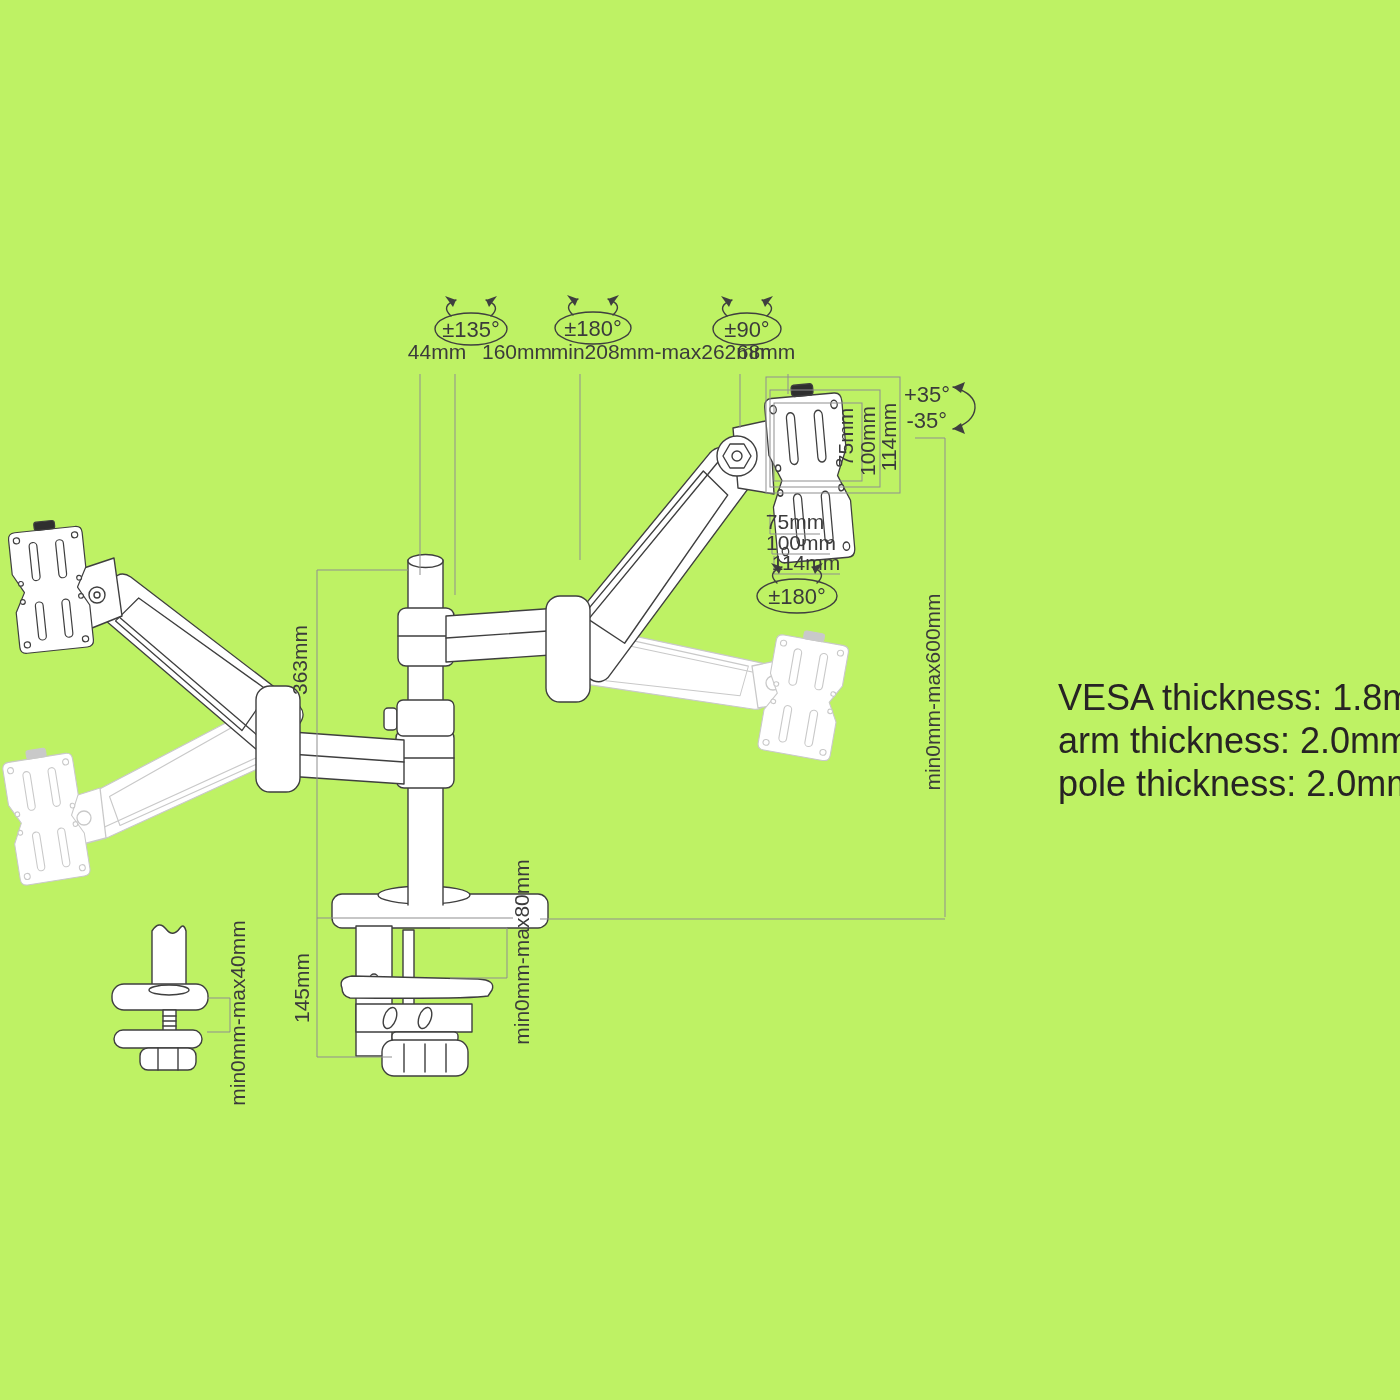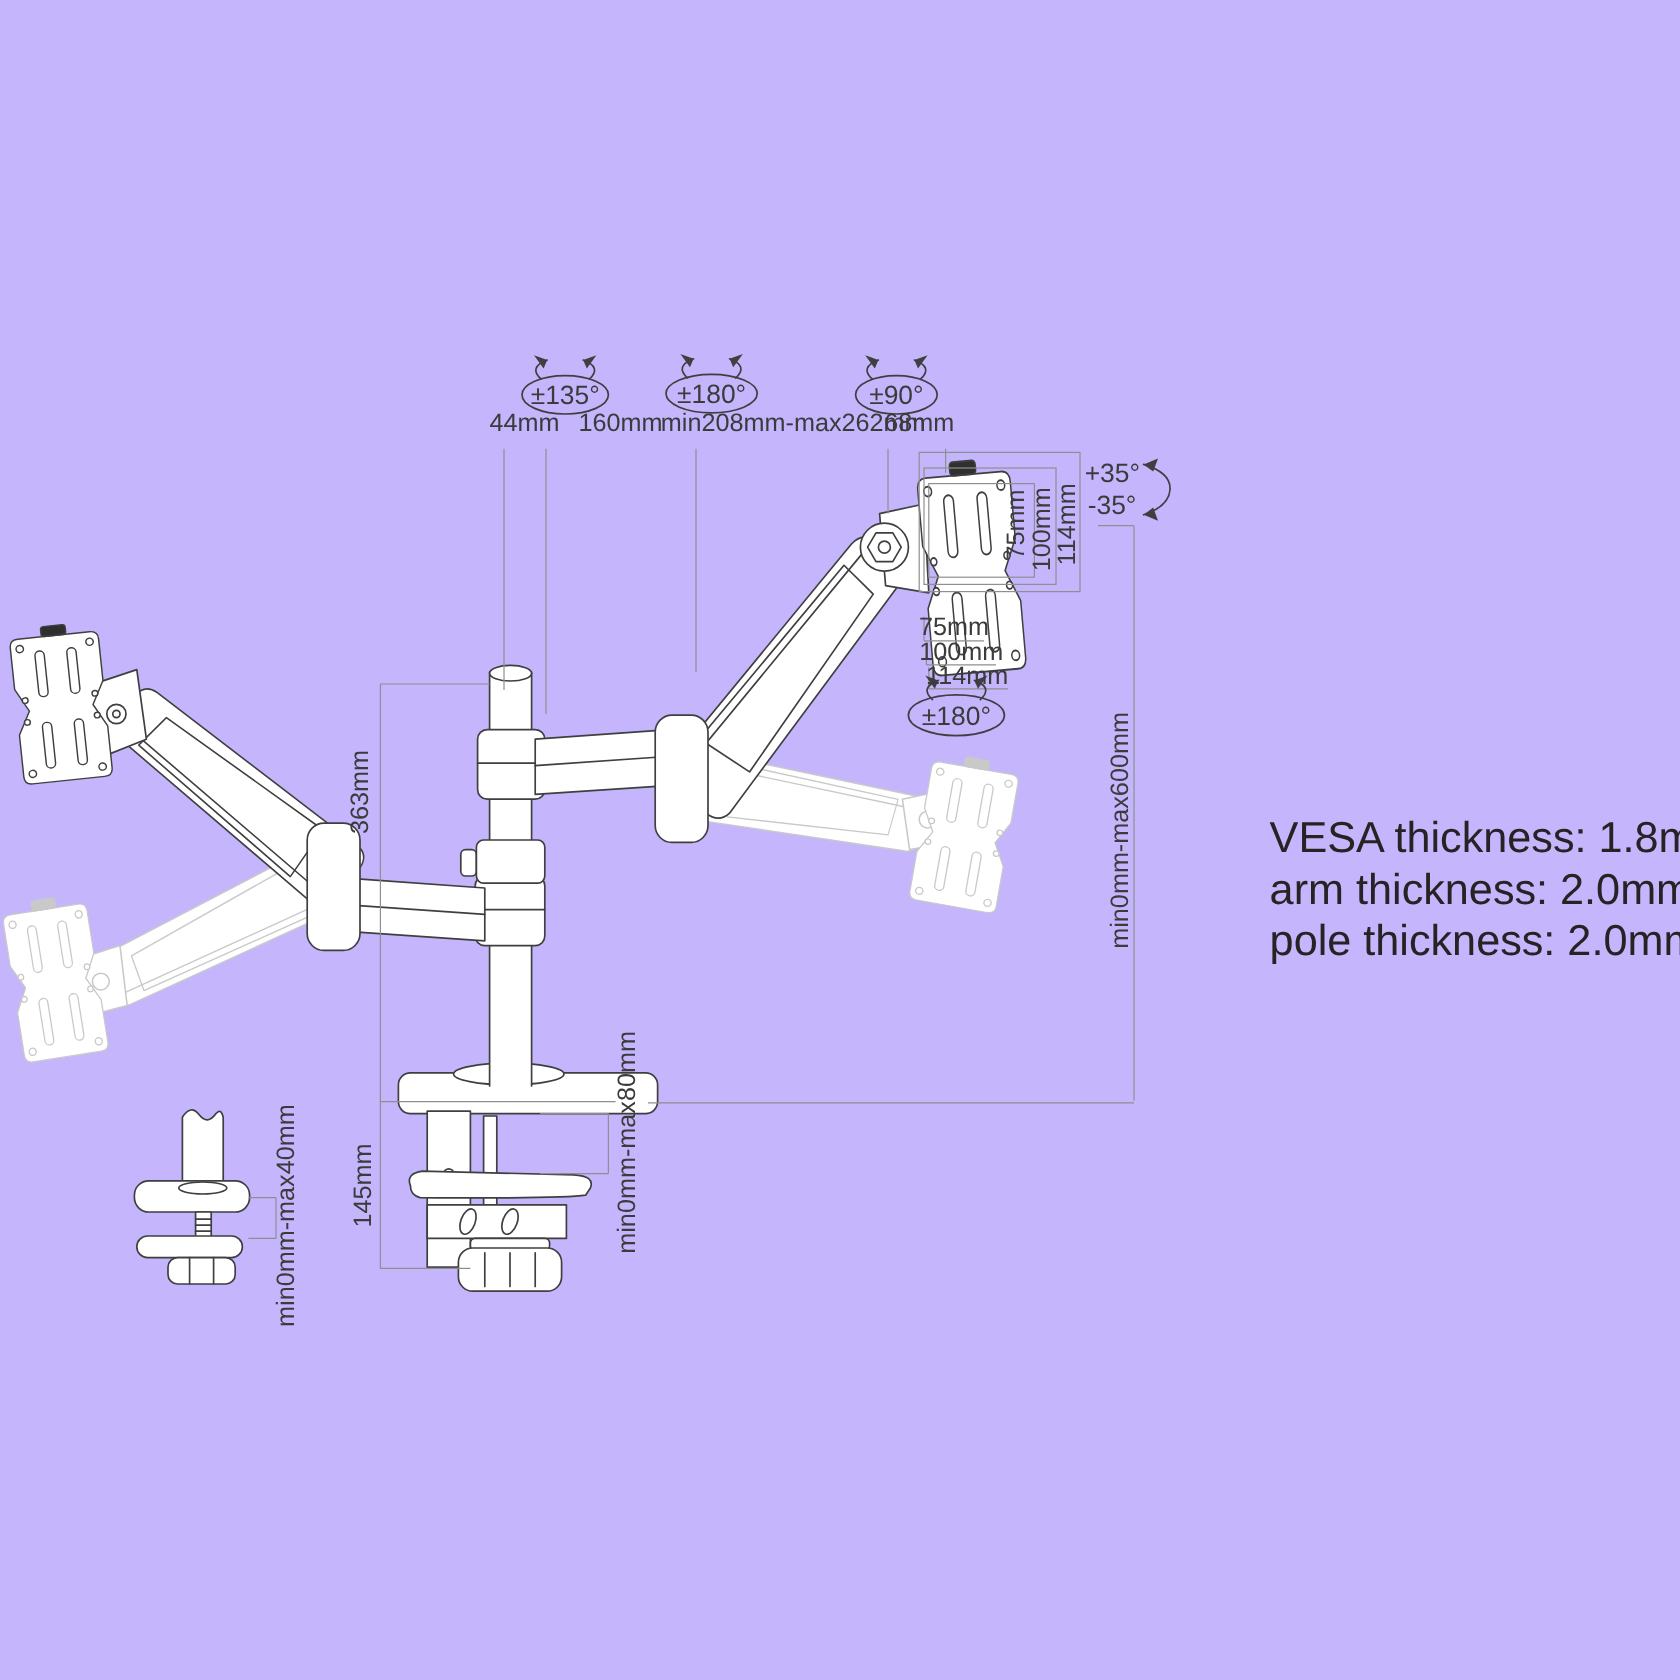--- a/index.html
+++ b/index.html
@@ -1,16 +1,16 @@
 <!DOCTYPE html>
 <html><head>
 <meta charset="utf-8">
 <style>
   html,body{margin:0;padding:0;background:#ffffff;}
-  #canvas{position:relative;width:1400px;height:1400px;background:#c4b5fd;overflow:hidden;
+  #canvas{position:relative;width:1400px;height:1400px;background:#bef264;overflow:hidden;
           font-family:"Liberation Sans",sans-serif;}
   svg{display:block}
   
   .s  {stroke:#3f3f3f;fill:#ffffff;stroke-width:1.4;stroke-linejoin:round;stroke-linecap:round;color:#2f2f2f;}
   .sn {stroke:#3f3f3f;fill:none;stroke-width:1.4;stroke-linejoin:round;stroke-linecap:round;}
   
   .g  {stroke:#c9c9c9;fill:#ffffff;stroke-width:1.3;stroke-linejoin:round;color:#c9c9c9;}
   
   .dim{stroke:#8f8f8f;fill:none;stroke-width:1;}
   

